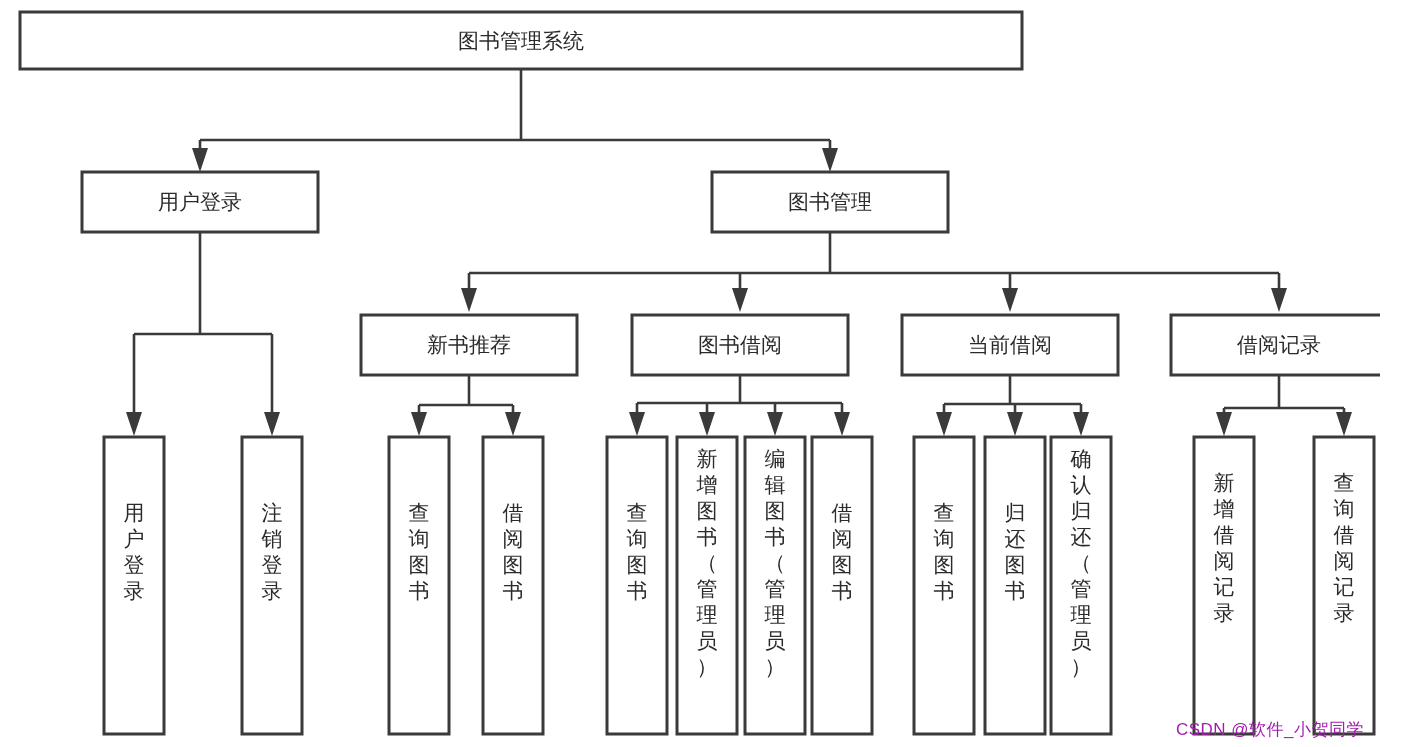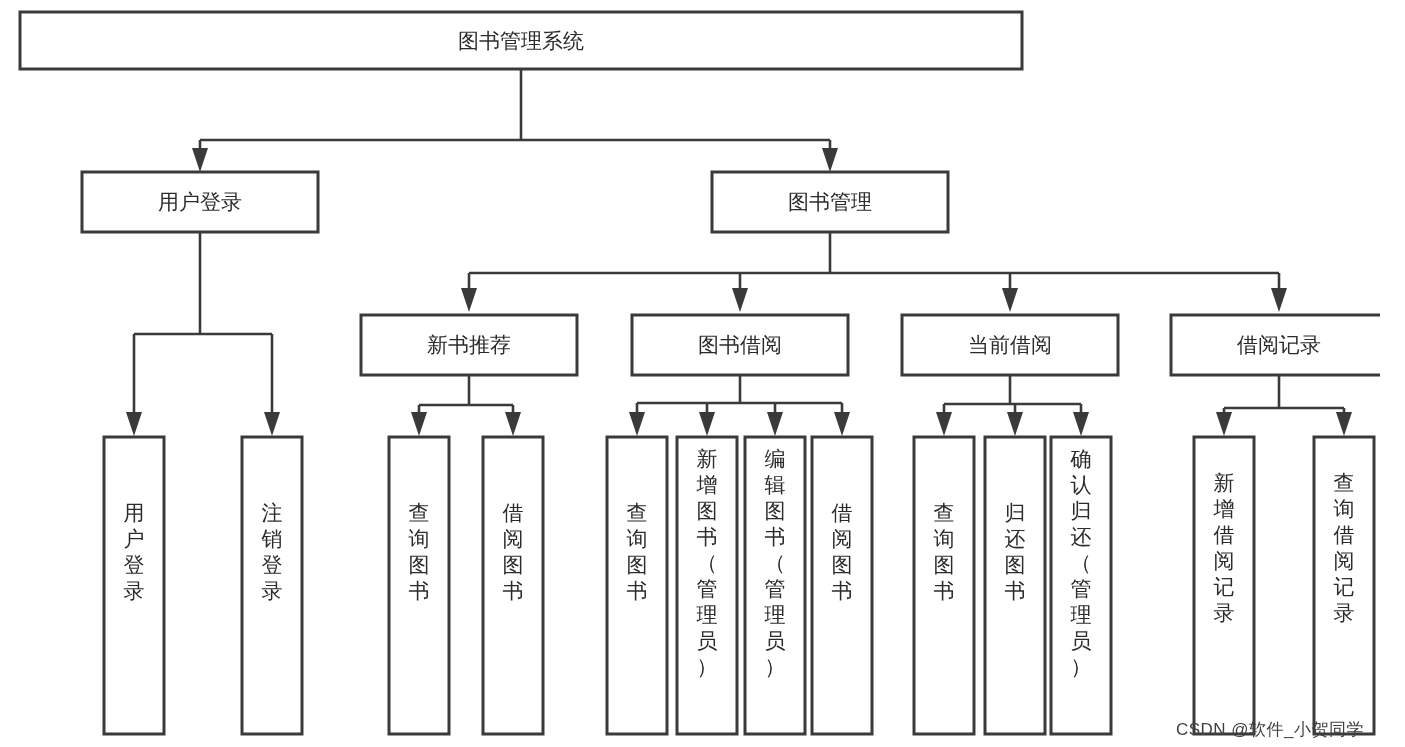--- a/index.html
+++ b/index.html
@@ -53,21 +53,21 @@
     font-family: "Liberation Sans", "DejaVu Sans", sans-serif;
     font-size: 21px;
     text-anchor: middle;
   }
   .watermark {
     position: absolute;
     right: 16px;
     bottom: 6px;
     font-family: "Liberation Sans", "DejaVu Sans", sans-serif;
     font-size: 17px;
-    color: #404040;
+    color: #a21caf;
     letter-spacing: 0.5px;
     white-space: nowrap;
     pointer-events: none;
     user-select: none;
   }
 </style>
 </head>
 <body>
 
 <div id="diagram-root">

